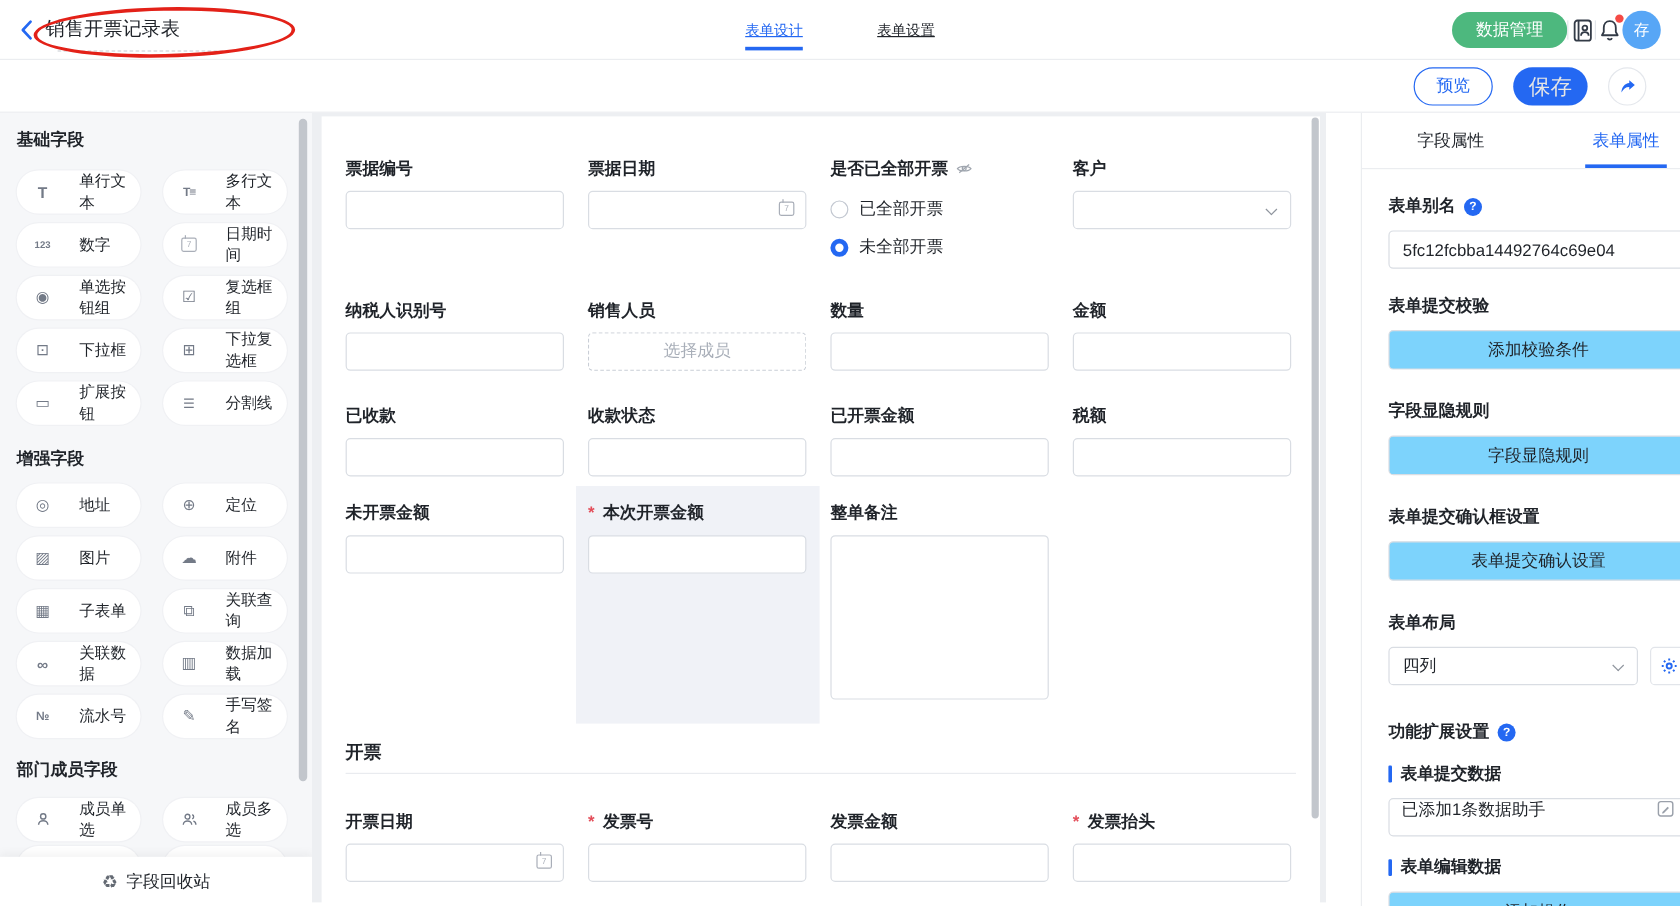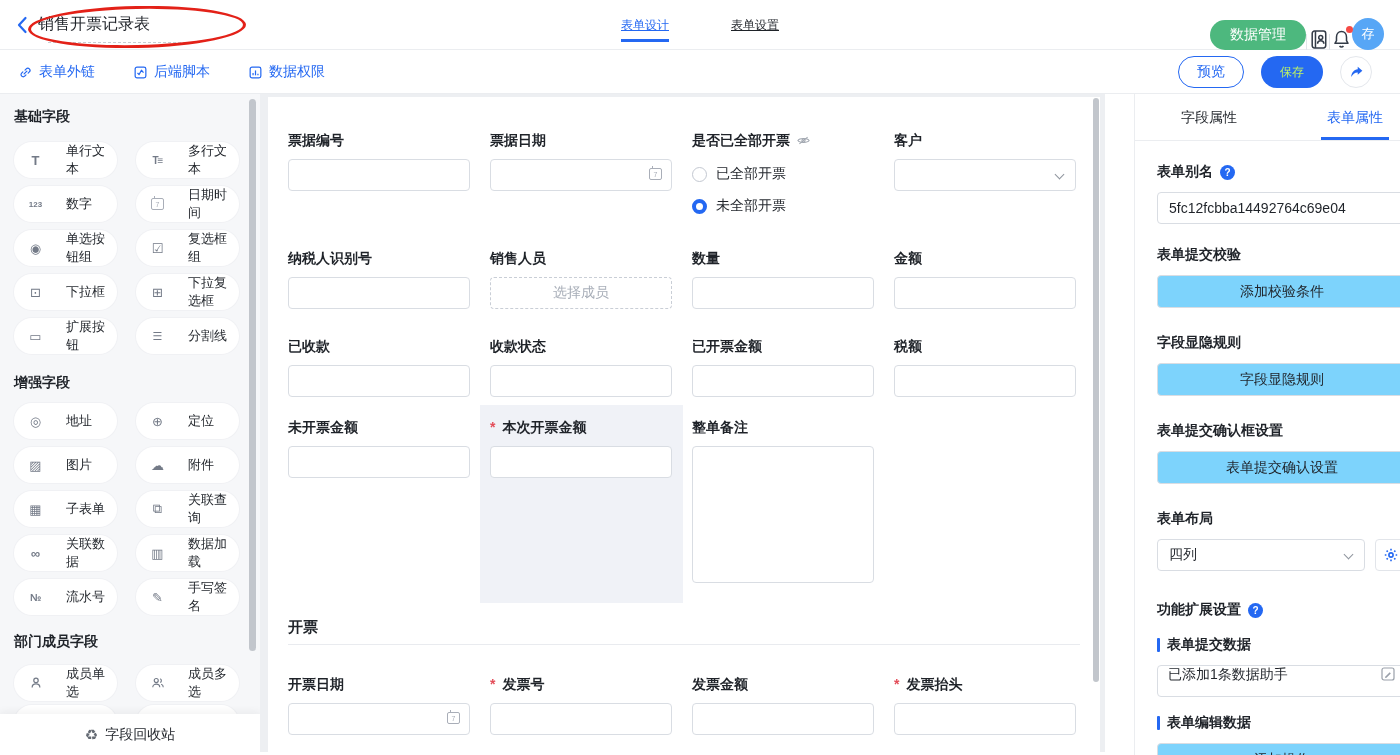--- a/index.html
+++ b/index.html
@@ -11,39 +11,39 @@
     border-bottom:1px solid #ebedf0; z-index:30; }
   .back-btn { position:absolute; left:16px; top:16px; width:16px; height:18px; cursor:pointer; }
   .doc-title { position:absolute; left:38px; top:14px; font-size:16px; color:#1f2329; }
   .title-dash { position:absolute; left:48px; top:42px; width:138px; border-bottom:1px dashed #c8ccd2; }
   .annotation-ellipse { position:absolute; left:28px; top:6px; width:218px; height:42px;
     border:3px solid #e32118; border-radius:50%; transform:rotate(-1.2deg); pointer-events:none; z-index:40; }
   .header-tabs { position:absolute; left:50%; transform:translateX(-50%); top:0; height:50px; display:flex; gap:62px; }
   .htab { height:42px; line-height:50px; font-size:12px; color:#1f2329; position:relative; cursor:pointer;text-decoration:underline; }
   .htab.active { color:#2468f2; }
   .htab.active::after { content:""; position:absolute; left:0; right:0; bottom:0; height:3px; background:#2468f2; }
-  .header-right { position:absolute; right:16px; top:0; height:50px; display:flex; align-items:flex-end; }
+  .header-right { position:absolute; right:16px; top:0; height:50px; display:flex; align-items:center; }
   .green-btn { height:30px; padding:0 20px; background:#4db87e; color:#fff; border:none; border-radius:15px;
     font-size:14px; display:flex; align-items:center; cursor:pointer; }
   .vdiv { width:1px; height:16px; background:#e2e5ea; }
   .hicon { width:22px; height:22px; position:relative; display:flex; align-items:center; justify-content:center; cursor:pointer; }
   .bell-dot { position:absolute; right:-1px; top:-2px; width:7px; height:7px; border-radius:50%; background:#f54a45; }
   .avatar { width:32px; height:32px; border-radius:50%; background:#57a6f6; color:#fff; font-size:13px;
     display:flex; align-items:center; justify-content:center; cursor:pointer; }
 
   
   .toolbar { position:absolute; left:0; top:50px; width:1400px; height:44px; background:#fff;
     border-bottom:1px solid #ebedf0; z-index:25; }
   .tool-links { position:absolute; left:18px; top:0; height:44px; display:flex; align-items:center; gap:38px; }
   .tlink { display:flex; align-items:center; gap:6px; color:#2468f2; font-size:14px; cursor:pointer; }
   .toolbar-right { position:absolute; right:28px; top:6px; display:flex; align-items:center; gap:17px; }
   .preview-btn { width:66px; height:32px; border:1px solid #2468f2; color:#2468f2; background:#fff;
     border-radius:16px; font-size:14px; cursor:pointer; }
-  .save-btn { width:62px; height:32px; border:none; color:#bef264; background:#2468f2;
-    border-radius:16px; font-size:12px; cursor:pointer; }
+  .save-btn { width:62px; height:32px; border:none; color:#e5e5e5; background:#2468f2;
+    border-radius:16px; font-size:18px; cursor:pointer; }
   .share-btn { width:32px; height:32px; border:1px solid #e4e7ec; background:#fff; border-radius:50%;
     display:flex; align-items:center; justify-content:center; cursor:pointer; }
 
   
   .sidebar { position:absolute; left:0; top:94px; width:260px; height:661px; background:#f6f7f9; overflow:hidden; }
   .sec-title { position:absolute; left:14px; font-size:14px; font-weight:700; color:#1f2329; }
   .pill-row { position:absolute; left:14px; display:flex; gap:19px; }
   .pill { width:103px; height:36px; background:#fff; border-radius:18px; display:flex; align-items:center;
     padding-left:13px; gap:22px; font-size:13px; color:#1f2329; cursor:grab; box-shadow:0 0 0 1px #f0f1f4; }
   .fi { width:17px; display:inline-flex; justify-content:center; align-items:center; color:#737a87; font-size:13px; flex:none; }
@@ -159,44 +159,20 @@
         <path d="M9 2.2 C6.2 2.2 4.7 4.4 4.7 7 L4.7 10 L3.4 12.3 L14.6 12.3 L13.3 10 L13.3 7 C13.3 4.4 11.8 2.2 9 2.2 Z"></path>
         <path d="M7.4 14.4 a1.8 1.8 0 0 0 3.2 0"></path>
       </svg>
       <span class="bell-dot"></span>
     </span>
     <span class="avatar">存</span>
   </div>
 </div>
 
 <div class="toolbar">
-  <div class="tool-links">
-    <span class="tlink">
-      <svg viewBox="0 0 16 16" width="15" height="15" fill="none" stroke="#2468f2" stroke-width="1.3" stroke-linecap="round">
-        <path d="M6.5 9.5 L9.5 6.5 M5.2 7.3 L3.9 8.6 a2.3 2.3 0 0 0 3.3 3.3 L8.5 10.6 M10.8 8.7 L12.1 7.4 a2.3 2.3 0 0 0 -3.3 -3.3 L7.5 5.4"></path>
-      </svg>
-      <span>表单外链</span>
-    </span>
-    <span class="tlink">
-      <svg viewBox="0 0 16 16" width="15" height="15" fill="none" stroke="#2468f2" stroke-width="1.3" stroke-linejoin="round">
-        <rect x="2.3" y="2.3" width="11.4" height="11.4" rx="2"></rect>
-        <polyline points="4.8,8.6 6.5,10.2 9,5.6 11.2,8.2"></polyline>
-      </svg>
-      <span>后端脚本</span>
-    </span>
-    <span class="tlink">
-      <svg viewBox="0 0 16 16" width="15" height="15" fill="none" stroke="#2468f2" stroke-width="1.3">
-        <rect x="2.3" y="2.3" width="11.4" height="11.4" rx="2"></rect>
-        <line x1="5.4" y1="11" x2="5.4" y2="8.4"></line>
-          <line x1="8" y1="11" x2="8" y2="5.8"></line>
-          <line x1="10.6" y1="11" x2="10.6" y2="9.4"></line>
-      </svg>
-      <span>数据权限</span>
-    </span>
-  </div>
   <div class="toolbar-right">
     <button class="preview-btn">预览</button>
     <button class="save-btn">保存</button>
     <span class="share-btn">
       <svg viewBox="0 0 18 18" width="17" height="17">
         <path d="M10.3 3 L15.2 7.2 L10.3 11.4 L10.3 9 C6.9 9 5.1 10.8 3.4 13.8 C3.6 9.3 6.2 5.8 10.3 5.5 Z" fill="#2468f2"></path>
       </svg>
     </span>
   </div>
 </div>

